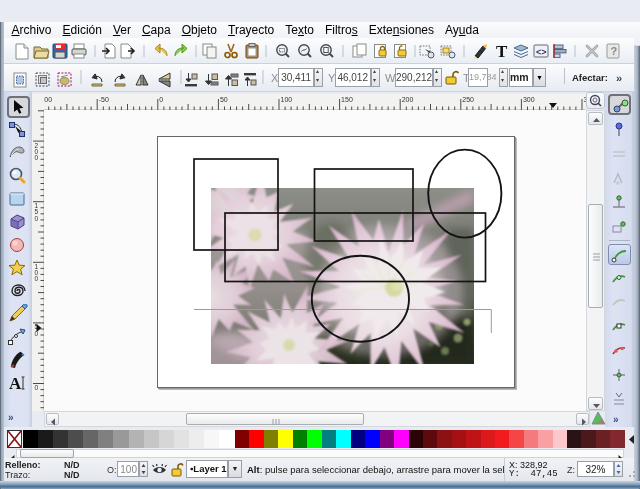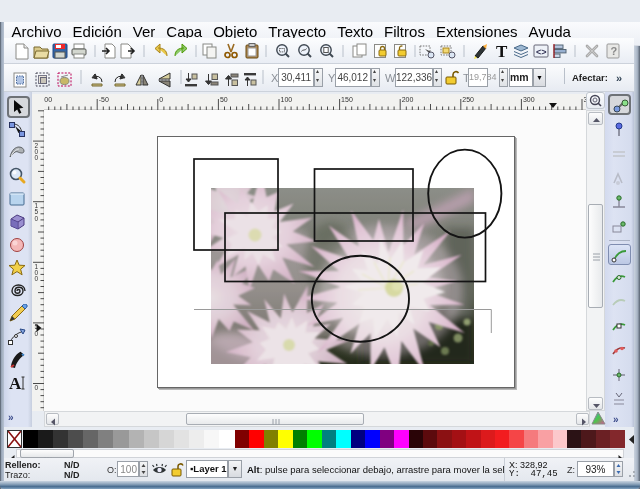--- a/index.html
+++ b/index.html
@@ -10,21 +10,21 @@
 #brdB{left:0;bottom:0;right:0;height:8px;background:linear-gradient(180deg,#c9d4e0,#8aa2ba 40%,#4a6d90 70%,#85a5c2);border-radius:0 0 4px 4px}
 
 #title{left:0;top:0;right:0;height:22px;background:linear-gradient(180deg,#3a3f45 0,#f0f4fa 2px,#dfe6ef 6px,#b4bfcd 13px,#aab6c6 17px,#c0cad6 22px);border-radius:4px 4px 0 0}
 #title .txt{left:27px;top:3px;font-size:14.3px;letter-spacing:.45px;color:#1b2430}
 #wbtns{right:5px;top:0;height:17px}
 .wb{float:left;height:17px;border:1px solid #5c6166;border-top:none;position:relative}
 #wb1{width:22px;border-radius:0 0 0 4px;background:linear-gradient(180deg,#fdfdfd,#d4d9de 45%,#b0b7bf 50%,#c8cdd3)}
 #wb2{width:20px;border-left:none;background:linear-gradient(180deg,#fdfdfd,#d4d9de 45%,#b0b7bf 50%,#c8cdd3)}
 #wb3{width:39px;border-left:none;border-radius:0 0 4px 0;background:linear-gradient(180deg,#eeb09a 0,#dd8164 30%,#c94f33 50%,#b03a1e 72%,#cd6240)}
 
-#menu{left:4px;top:22px;right:0;height:24px;background:linear-gradient(180deg,#fafbfd,#eceff5);border-bottom:1px solid #d7dce4;font-size:15px;color:#000;white-space:nowrap}
+#menu{left:4px;top:22px;right:0;height:24px;background:linear-gradient(180deg,#fafbfd,#eceff5);border-bottom:1px solid #d7dce4;font-size:12px;color:#000;white-space:nowrap}
 #menu span{display:inline-block;margin-top:1px;padding:0 5.5px}
 #menu u{text-decoration:underline}
 
 #tb1{left:4px;top:38px;right:6px;height:26px;background:linear-gradient(180deg,#fcfdfe,#e9edf4);border-bottom:1px solid #ccd2db}
 #tb2{left:4px;top:64px;right:6px;height:28px;background:linear-gradient(180deg,#fbfcfd,#e7ebf2);border-bottom:1px solid #ccd2db}
 .sep{position:absolute;width:1px;background:#b9c0ca}
 .fld{position:absolute;height:19px;background:#fff;border:1px solid #9aa0a8;font-size:10px;color:#777;text-align:right;line-height:17px;padding-right:2px}
 .spin{position:absolute;width:9px;height:19px;background:linear-gradient(180deg,#f6f7f8,#dfe2e6);border:1px solid #9aa0a8}
 .spin:before{content:"▴";position:absolute;top:-2px;left:1px;font-size:6px;color:#444}
 .spin:after{content:"▾";position:absolute;top:7px;left:1px;font-size:6px;color:#444}
@@ -272,21 +272,21 @@
    <line x1="263" y1="-2" x2="263" y2="12" stroke="#b9c0ca"></line>
         </g>
   </svg>
   <span class="lbl" style="left:267px;top:8px;color:#8a8f96">X</span>
   <div class="fld" style="left:274px;top:4px;width:36px;color:#444">30,411</div>
   <div class="spin" style="left:310px;top:4px"></div>
   <span class="lbl" style="left:324px;top:8px;color:#8a8f96">Y</span>
   <div class="fld" style="left:331px;top:4px;width:36px;color:#444">46,012</div>
   <div class="spin" style="left:367px;top:4px"></div>
   <span class="lbl" style="left:381px;top:8px;color:#8a8f96">W</span>
-  <div class="fld" style="left:391px;top:4px;width:38px;color:#444">122,336</div>
+  <div class="fld" style="left:391px;top:4px;width:38px;color:#444">290,212</div>
   <div class="spin" style="left:429px;top:4px"></div>
   <svg class="abs" style="left:441px;top:6px" width="16" height="16">
         <rect x="1" y="7" width="10" height="7" rx="1" fill="#f2cc30" stroke="#7a5a00"></rect>
         <path d="M8 7V4.5a3 3 0 015.5-1.5" fill="none" stroke="#7a5a00" stroke-width="1.6"></path>
       </svg>
   <span class="lbl" style="left:459px;top:8px;color:#8a8f96">T</span>
   <div class="fld" style="left:464px;top:4px;width:20px;color:#999;font-size:9px">19,784</div>
   <div class="spin" style="left:495px;top:4px"></div>
   <div class="abs" style="left:505px;top:4px;width:24px;height:19px;background:#fff;border:1px solid #9aa0a8;font-size:10.5px;font-weight:bold;color:#222;text-align:left;line-height:17px">mm</div>
   <div class="abs" style="left:529px;top:4px;width:13px;height:19px;background:linear-gradient(180deg,#f2f3f5,#d8dbe0);border:1px solid #9aa0a8;font-size:7px;text-align:center;line-height:17px">▼</div>
@@ -792,21 +792,21 @@
         <rect x="1" y="7" width="9" height="7" rx="1" fill="#f2cc30" stroke="#7a5a00"></rect>
         <path d="M7 7V4.5a2.6 2.6 0 015-1" fill="none" stroke="#7a5a00" stroke-width="1.5"></path>
       </svg>
  <div class="abs" style="left:182px;top:2px;width:42px;height:18px;background:#fff;border:1px solid #9aa0a8;font-size:9.5px;font-weight:bold;color:#111;line-height:16px;padding-left:3px">▪Layer 1</div>
  <div class="abs" style="left:224px;top:2px;width:14px;height:18px;background:linear-gradient(180deg,#f4f5f6,#d8dbe0);border:1px solid #9aa0a8;font-size:7px;text-align:center;line-height:16px;color:#222">▼</div>
  <div class="abs" style="left:243px;top:6px;width:257px;height:12px;overflow:hidden;white-space:nowrap;color:#111;font-size:9.5px"><b>Alt</b>: pulse para seleccionar debajo, arrastre para mover la selecci</div>
  <div class="abs" style="left:500px;top:0;width:1px;height:23px;background:#c9ced6"></div>
  <span class="abs" style="left:505px;top:2px;font-family:Liberation Sans, sans-serif;font-size:9px;color:#111">X:&nbsp;328,92</span>
  <span class="abs" style="left:505px;top:11px;font-family:'Liberation Mono',monospace;font-size:9px;color:#111">Y:&nbsp;&nbsp;47,45</span>
  <span class="abs" style="left:563px;top:7px;color:#333">Z:</span>
- <div class="abs" style="left:573px;top:3px;width:37px;height:16px;background:#fff;border:1px solid #9aa0a8;color:#222;font-size:10px;text-align:center;line-height:15px">93%</div>
+ <div class="abs" style="left:573px;top:3px;width:37px;height:16px;background:#fff;border:1px solid #9aa0a8;color:#222;font-size:10px;text-align:center;line-height:15px">32%</div>
  <div class="abs" style="left:610px;top:3px;width:9px;height:16px;background:linear-gradient(180deg,#f4f5f6,#dde0e4);border:1px solid #9aa0a8"><svg width="7" height="14">
           <path d="M3.5 2L1.5 5h4z" fill="#3a6ab0"></path>
           <path d="M3.5 12l-2-3h4z" fill="#3a6ab0"></path>
         </svg></div>
  <svg class="abs" style="left:623px;top:13px" width="9" height="8">
         <g fill="#a8aeb6">
           <rect x="6" y="0" width="2" height="2"></rect>
           <rect x="6" y="4" width="2" height="2"></rect>
           <rect x="2" y="4" width="2" height="2"></rect>
         </g>

